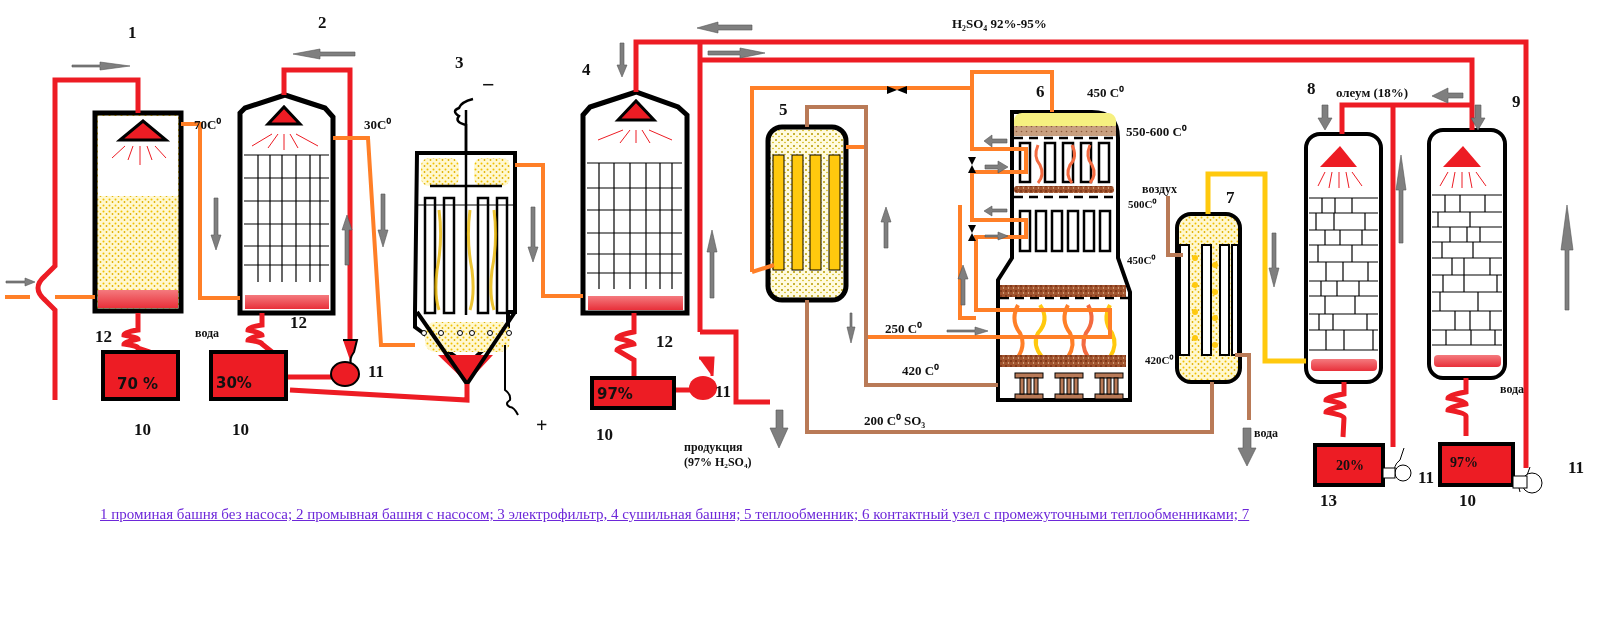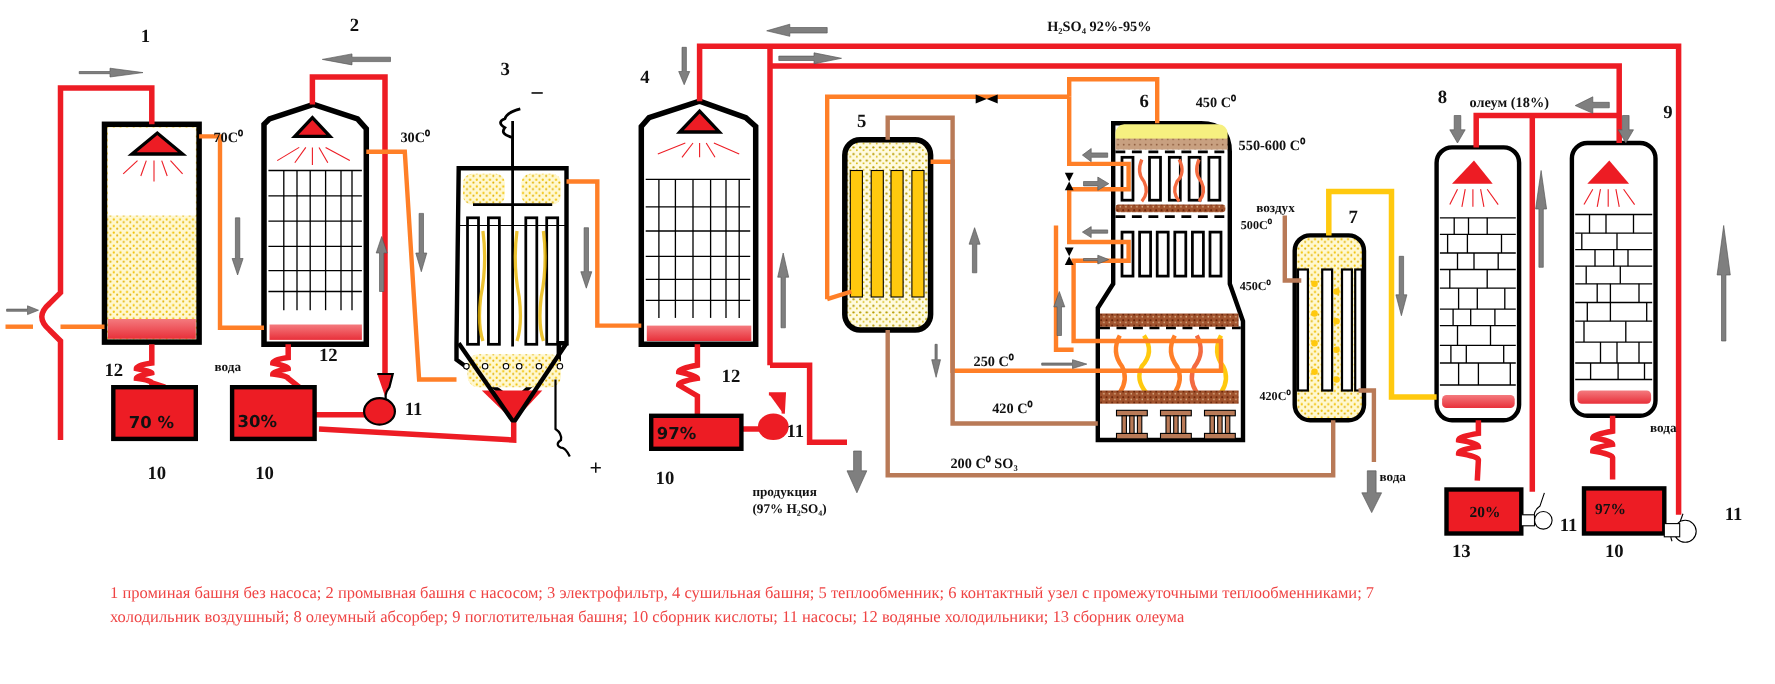--- a/index.html
+++ b/index.html
@@ -2,21 +2,21 @@
 <html><head>
 <meta charset="utf-8">
 <style>
   html, body { margin: 0; padding: 0; background: #ffffff; }
   body { width: 1614px; height: 622px; position: relative; overflow: hidden; font-family: "Liberation Serif", serif; }
   #diagram { position: absolute; left: 0; top: 0; width: 1614px; height: 510px; }
   .lbl { font-family: "Liberation Serif", serif; font-weight: bold; fill: #111; }
   .num { font-size: 17px; }
   .tmp { font-size: 13px; }
   .pct { font-family: "DejaVu Sans", sans-serif; font-weight: bold; font-size: 15px; fill: #111; }
-  .legend { position: absolute; left: 100px; top: 530px; width: 1420px; font-family: "Liberation Serif", serif; font-size: 15px; line-height: 21px; color: #ef4444; }
+  .legend { position: absolute; left: 100px; top: 504px; width: 1420px; font-family: "Liberation Serif", serif; font-size: 15px; line-height: 21px; color: #6d28d9; text-decoration: underline; }
 </style>
 </head>
 <body>
 
 <svg id="diagram" viewBox="0 0 1614 510" xmlns="http://www.w3.org/2000/svg">
   <defs>
     <pattern id="dots" width="6" height="6" patternUnits="userSpaceOnUse">
       <rect width="6" height="6" fill="#fff8d0"></rect>
       <circle cx="1.5" cy="1.5" r="1" fill="#f2c100"></circle>
       <circle cx="4.5" cy="4" r="0.9" fill="#e0b000"></circle>
@@ -494,14 +494,13 @@
     <text class="lbl tmp" x="864" y="425">200 C⁰ SO₃</text>
     <text class="lbl" style="font-size:12px" x="684" y="451">продукция</text>
     <text class="lbl" style="font-size:12px" x="684" y="466">(97% H₂SO₄)</text>
     <text class="lbl" style="font-size:22px" x="482" y="92">−</text>
     <text class="lbl" style="font-size:20px" x="536" y="432">+</text>
   </g>
 </svg>
 
 <div class="legend">
   <div>1 проминая башня без насоса; 2 промывная башня с насосом; 3 электрофильтр, 4 сушильная башня; 5 теплообменник; 6 контактный узел с промежуточными теплообменниками; 7</div>
-  <div>холодильник воздушный; 8 олеумный абсорбер; 9 поглотительная башня; 10 сборник кислоты; 11 насосы; 12 водяные холодильники; 13 сборник олеума</div>
 </div>
 
 </body></html>

